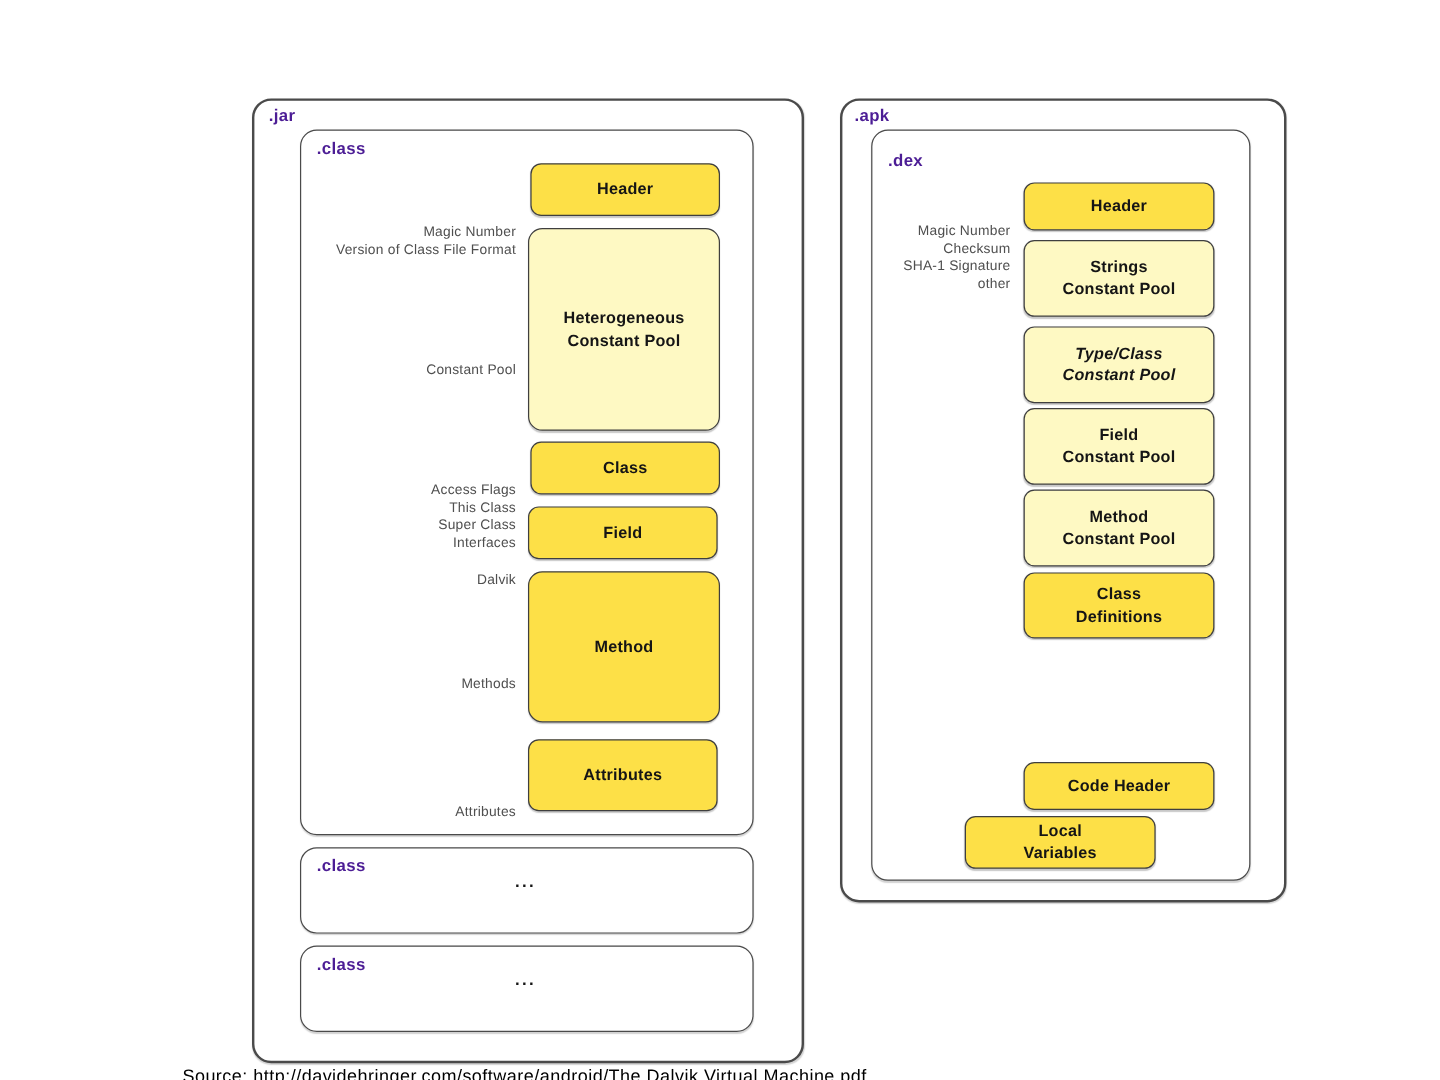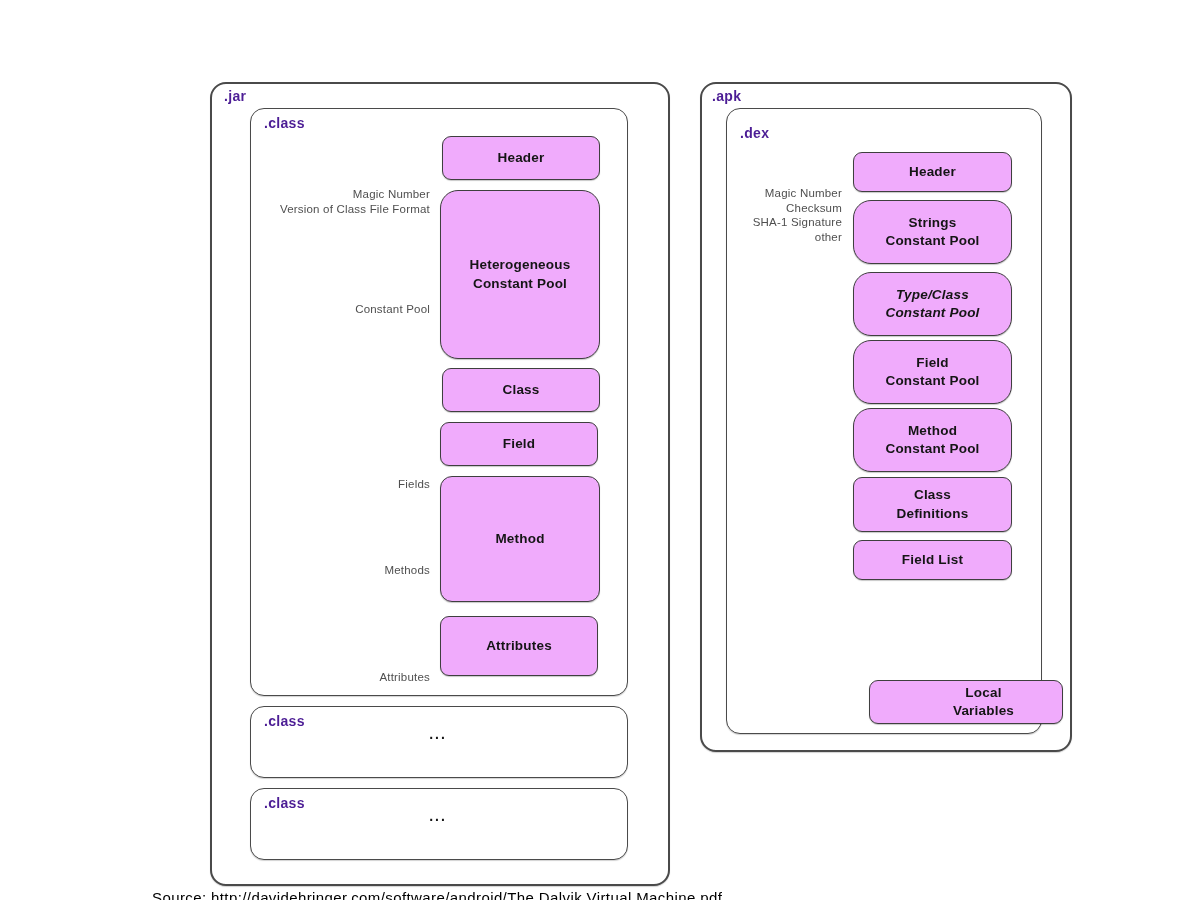--- a/index.html
+++ b/index.html
@@ -47,22 +47,22 @@
     font-size: 13.5px;
     line-height: 1.35;
     letter-spacing: 0.2px;
     color: #151515;
     border: 1.7px solid #3f3f3f;
     border-radius: 9px;
     white-space: pre-line;
     box-shadow: 0 1px 1px rgba(0,0,0,0.22);
   }
   .bx.big { border-radius: 12px; }
-  .bx.gray { background: #f0abfc; }
-  .bx.blue { background: #f0abfc; border-radius: 18px; }
+  .bx.gray { background: #fde047; }
+  .bx.blue { background: #fef9c3; }
   .dots {
     position: absolute;
     font-weight: bold;
     font-size: 14px;
     letter-spacing: 2px;
     text-align: center;
     color: #151515;
   }
   .caption {
     position: absolute;
@@ -106,37 +106,41 @@
   .a-dexmagic  { left: 682px; top: 148px; width: 160px; }
   .b-header2   { left: 853px; top: 152px; width: 157px; height: 38px; }
   .b-strings   { left: 853px; top: 200px; width: 157px; height: 62px; }
   .b-typeclass { left: 853px; top: 272px; width: 157px; height: 62px; font-style: italic; }
   .b-fieldcp   { left: 853px; top: 340px; width: 157px; height: 62px; }
   .b-methodcp  { left: 853px; top: 408px; width: 157px; height: 62px; }
   .b-classdef  { left: 853px; top: 477px; width: 157px; height: 53px; }
   .b-fieldlist { left: 853px; top: 540px; width: 157px; height: 38px; }
   .b-methlist  { left: 853px; top: 588px; width: 157px; height: 38px; }
   .b-codehdr   { left: 853px; top: 635px; width: 157px; height: 38px; }
-  .b-localvar  { left: 869px; top: 680px; width: 157px; height: 42px; padding-left: 35px; }
+  .b-localvar  { left: 804px; top: 680px; width: 157px; height: 42px; }
 </style>
 </head>
 <body>
 
 <div class="canvas">
 
   <div class="frame jar-frame"></div>
   <div class="tag jar-tag">.jar</div>
 
   <div class="frame inner class1"></div>
   <div class="tag class1-tag">.class</div>
 
   <div class="ann a-magic">Magic Number
 Version of Class File Format</div>
   <div class="ann a-cpool">Constant Pool</div>
-  <div class="ann a-fields">Fields</div>
+  <div class="ann a-access">Access Flags
+This Class
+Super Class
+Interfaces</div>
+  <div class="ann a-fields">Dalvik</div>
   <div class="ann a-methods">Methods</div>
   <div class="ann a-attrs">Attributes</div>
 
   <div class="bx gray b-header1">Header</div>
   <div class="bx blue big b-hetpool">Heterogeneous
 Constant Pool</div>
   <div class="bx gray b-class">Class</div>
   <div class="bx gray b-field">Field</div>
   <div class="bx gray big b-method">Method</div>
   <div class="bx gray b-attrs">Attributes</div>
@@ -164,19 +168,19 @@
   <div class="bx blue b-strings">Strings
 Constant Pool</div>
   <div class="bx blue b-typeclass">Type/Class
 Constant Pool</div>
   <div class="bx blue b-fieldcp">Field
 Constant Pool</div>
   <div class="bx blue b-methodcp">Method
 Constant Pool</div>
   <div class="bx gray b-classdef">Class
 Definitions</div>
-  <div class="bx gray b-fieldlist">Field List</div>
+  <div class="bx gray b-codehdr">Code Header</div>
   <div class="bx gray b-localvar">Local
 Variables</div>
 
   <div class="caption">Source: http://davidehringer.com/software/android/The Dalvik Virtual Machine.pdf</div>
 
 </div>
 
 </body></html>

